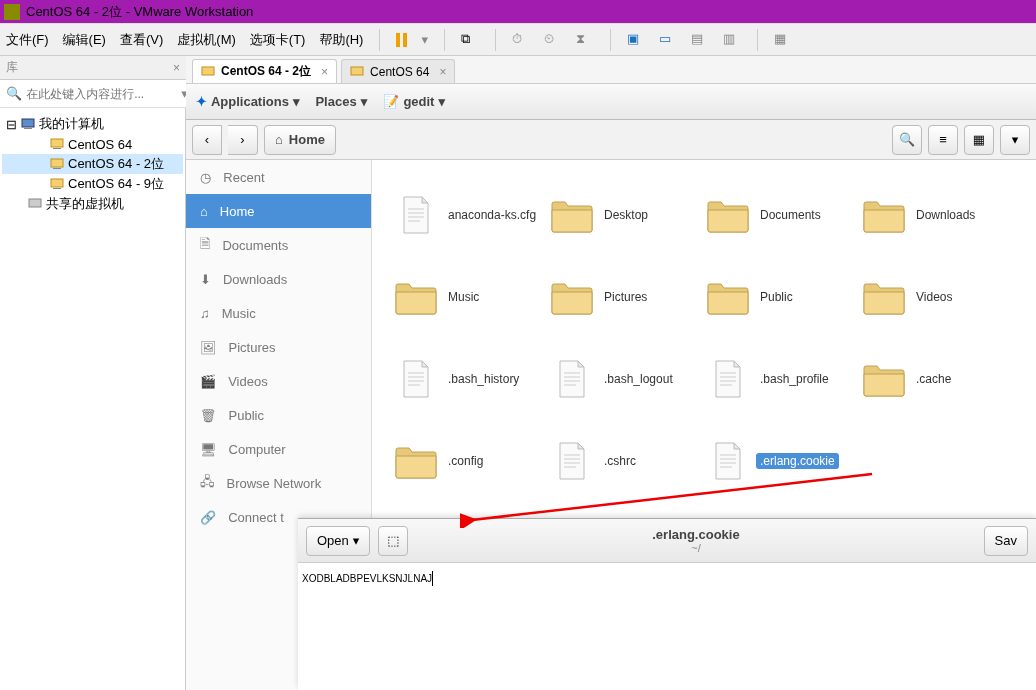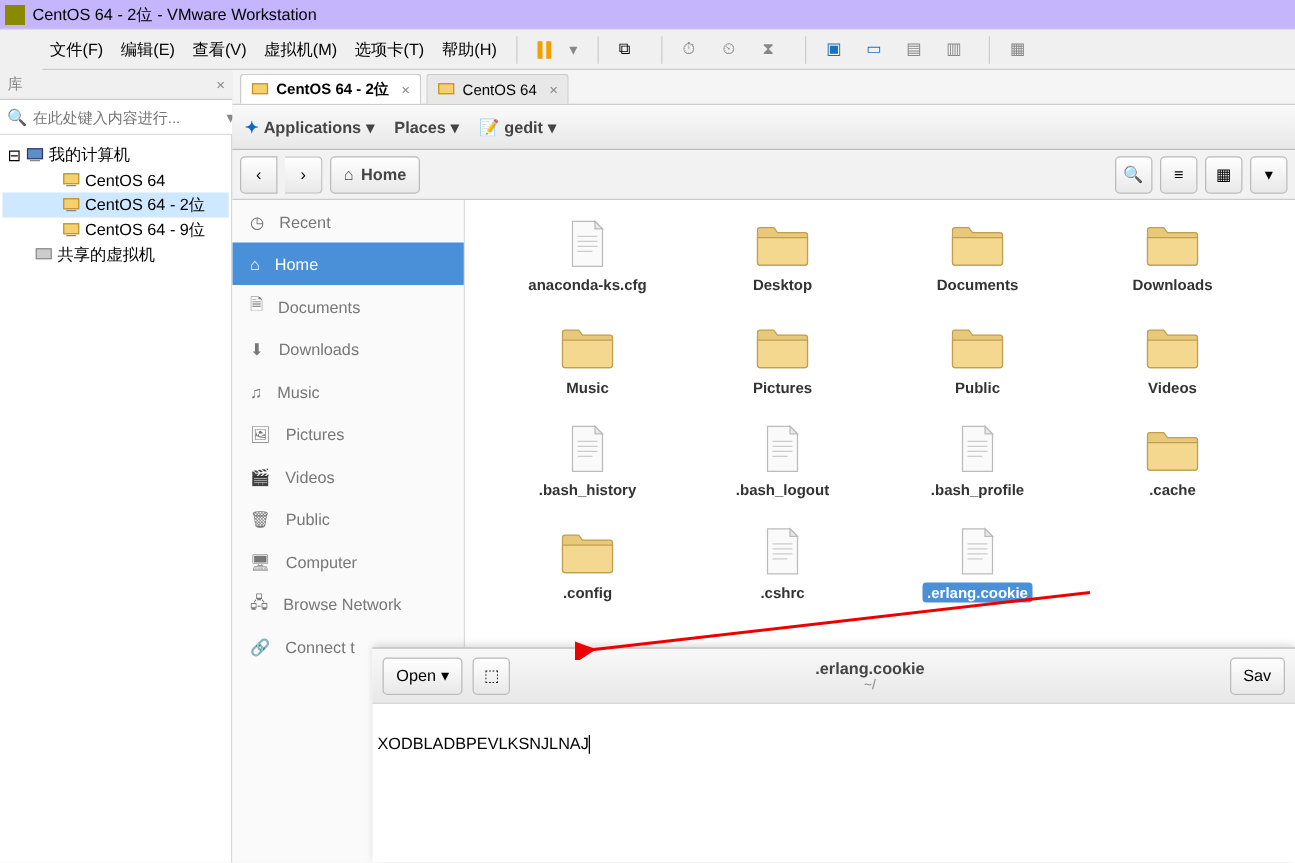--- a/index.html
+++ b/index.html
@@ -1,19 +1,19 @@
 <!DOCTYPE html>
 <html><head>
 <meta charset="utf-8">
 <style>
 * { box-sizing: border-box; margin: 0; padding: 0; font-family: "Segoe UI", Arial, sans-serif; }
 body { width: 1036px; height: 690px; background: #f0f0f0; position: relative; overflow: hidden; font-size: 13px; }
-.titlebar { height: 24px; background: #c4b5fd; border-bottom: 1px solid #ddd; display: flex; align-items: center; padding: 0 4px; }
+.titlebar { height: 24px; background: #a21caf; border-bottom: 1px solid #ddd; display: flex; align-items: center; padding: 0 4px; }
 .titlebar-icon { width: 16px; height: 16px; background: #8a8a00; margin-right: 6px; }
-.menubar { height: 32px; background: #f0f0f0; border-bottom: 1px solid #ccc; display: flex; align-items: center; padding: 0 6px; gap: 14px; margin-left: 34px; }
+.menubar { height: 32px; background: #f0f0f0; border-bottom: 1px solid #ccc; display: flex; align-items: center; padding: 0 6px; gap: 14px; }
 .menubar span { cursor: default; }
 .toolbar-sep { width: 1px; height: 22px; background: #ccc; margin: 0 2px; }
 .tbicon { width: 18px; height: 18px; display: inline-block; }
 .pause-icon { display: flex; gap: 3px; } .pause-icon div { width: 4px; height: 14px; background: #f0a000; }
 .library-header { position: absolute; left: 0; top: 56px; width: 186px; height: 24px; background: #f0f0f0; border-bottom: 1px solid #ccc; display: flex; align-items: center; padding: 0 6px; color: #888; font-size: 12px; }
 .library-header .x { margin-left: auto; cursor: pointer; }
 .search-row { position: absolute; left: 0; top: 80px; width: 186px; height: 28px; display: flex; align-items: center; padding: 0 6px; background: #fff; border-bottom: 1px solid #ddd; }
 .search-row input { border: none; outline: none; flex: 1; font-size: 12px; color: #999; }
 .vm-tree { position: absolute; left: 0; top: 108px; width: 186px; bottom: 0; background: #fff; border-right: 1px solid #ccc; padding: 6px 2px; }
 .tree-row { display: flex; align-items: center; height: 20px; padding: 0 4px; gap: 4px; cursor: default; }
@@ -31,33 +31,33 @@
 .nav-btn { width: 30px; height: 30px; border: 1px solid #bbb; border-radius: 4px; background: linear-gradient(#fff,#e8e8e8); display: flex; align-items: center; justify-content: center; }
 .nav-btn.joined-left { border-radius: 4px 0 0 4px; }
 .nav-btn.joined-right { border-radius: 0 4px 4px 0; border-left: none; }
 .home-btn { height: 30px; border: 1px solid #bbb; border-radius: 4px; background: linear-gradient(#fff,#e8e8e8); display: flex; align-items: center; padding: 0 10px; gap: 6px; font-weight: bold; color: #444; }
 .nav-right { margin-left: auto; display: flex; gap: 6px; }
 .files-body { position: absolute; left: 0; top: 104px; right: 0; bottom: 0; background: #fff; display: flex; }
 .places-sidebar { width: 186px; border-right: 1px solid #ddd; background: #fafafa; }
 .place { height: 34px; display: flex; align-items: center; padding: 0 14px; gap: 12px; color: #777; }
 .place.active { background: #4a90d9; color: #fff; }
 .icons-grid { flex: 1; padding: 14px 20px; display: grid; grid-template-columns: repeat(4, 1fr); grid-auto-rows: 82px; gap: 0; align-content: start; position: relative; }
-.file-item { display: flex; flex-direction: column; align-items: center; gap: 4px; font-weight: bold; }
+.file-item { display: flex; flex-direction: row; align-items: center; gap: 4px; }
 .file-icon { width: 48px; height: 42px; display: flex; align-items: center; justify-content: center; }
 .file-label { font-size: 12px; color: #333; text-align: center; padding: 1px 4px; border-radius: 3px; }
 .file-label.selected { background: #4a90d9; color: #fff; }
 .folder-svg { width: 44px; height: 38px; }
 .doc-svg { width: 32px; height: 40px; }
 .gedit-window { position: absolute; left: 298px; top: 518px; right: 0; bottom: 0; background: #fff; border-top: 1px solid #aaa; box-shadow: 0 -2px 6px rgba(0,0,0,0.15); }
 .gedit-header { height: 44px; background: linear-gradient(#f8f8f8,#e8e8e8); border-bottom: 1px solid #ccc; display: flex; align-items: center; padding: 13px 8px; gap: 8px; }
 .gedit-open { height: 30px; border: 1px solid #bbb; border-radius: 4px; background: linear-gradient(#fff,#e8e8e8); display: flex; align-items: center; padding: 0 10px; gap: 4px; }
 .gedit-title { flex: 1; text-align: center; }
 .gedit-title .main { font-weight: bold; color: #444; }
 .gedit-title .sub { font-size: 11px; color: #888; }
-.gedit-body { padding: 24px 4px; font-family: monospace; font-size: 13px; }
+.gedit-body { padding: 8px 4px; font-family: monospace; font-size: 10px; }
 .cursor { display: inline-block; width: 1px; height: 15px; background: #000; vertical-align: middle; }
 .arrow-svg { position: absolute; left: 460px; top: 468px; width: 420px; height: 60px; z-index: 50; pointer-events: none; }
 </style>
 </head>
 <body>
 
 <div class="titlebar">
   <div class="titlebar-icon"></div>
   <span>CentOS 64 - 2位 - VMware Workstation</span>
 </div>

